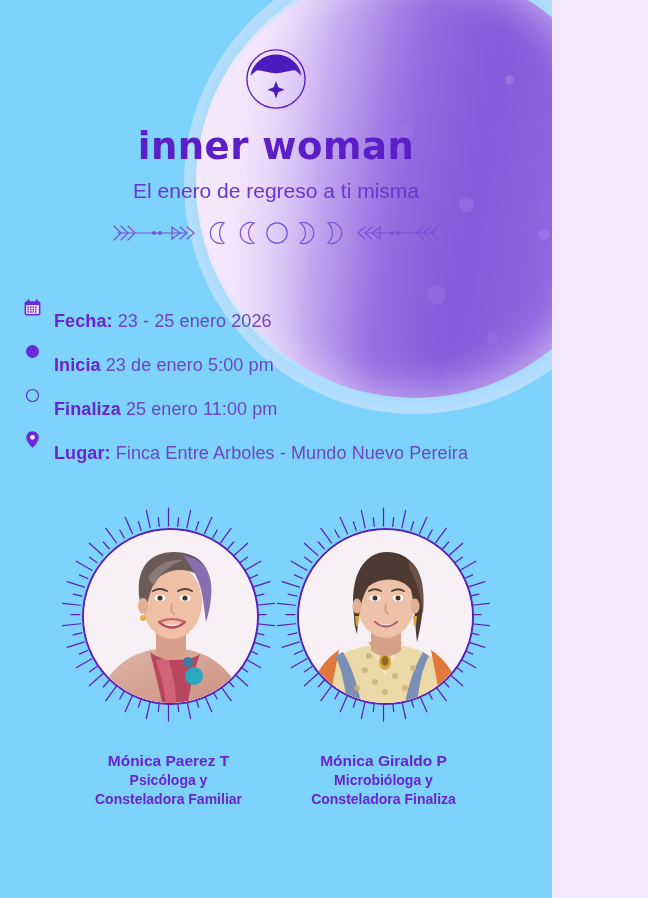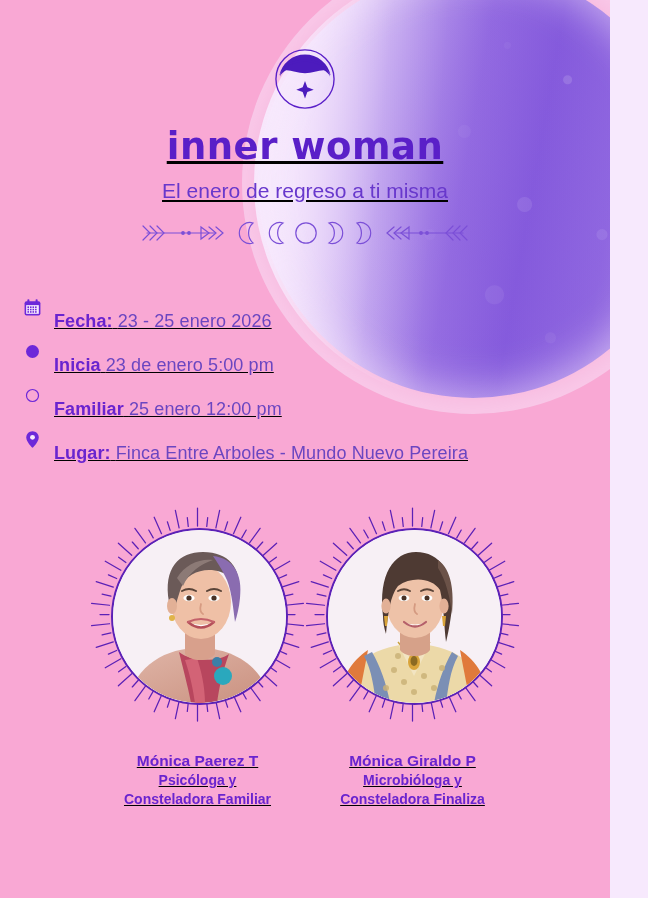--- a/index.html
+++ b/index.html
@@ -10,25 +10,24 @@
     width: 648px;
     height: 898px;
     overflow: hidden;
     background: #f7e9fd;
     font-family: "Liberation Sans", sans-serif;
     -webkit-font-smoothing: antialiased;
   }
 
   .poster {
     position: relative;
-    width: 610px;
+    width: 552px;
     height: 898px;
-    background: #f9a8d4;
+    background: #7dd3fc;
     overflow: hidden;
-    text-decoration: underline;
   }
 
   
   .bg-moon-wrap {
     position: absolute;
     top: -32px;
     right: -78px;
     width: 430px;
     height: 430px;
     pointer-events: none;
@@ -311,21 +310,21 @@
       </span>
     </div>
 
     <div class="detail-row">
       <span class="detail-icon">
         <svg width="19" height="19" viewBox="0 0 24 24">
             <circle cx="12" cy="12" r="7.6" fill="none" stroke="#6d28d9" stroke-width="1.5"></circle>
           </svg>
       </span>
       <span class="detail-text">
-        <span class="detail-label">Familiar</span><span> </span><span class="detail-value">25 enero 12:00 pm</span>
+        <span class="detail-label">Finaliza</span><span> </span><span class="detail-value">25 enero 11:00 pm</span>
       </span>
     </div>
 
 
     <div class="detail-row">
       <span class="detail-icon">
         <svg width="19" height="19" viewBox="0 0 24 24" fill="#6d28d9">
           <path d="M12 1.6 C7.6 1.6 4.1 5.1 4.1 9.5 C4.1 15.4 12 22.6 12 22.6 C12 22.6 19.9 15.4 19.9 9.5 C19.9 5.1 16.4 1.6 12 1.6 Z"></path>
           <circle cx="12" cy="9.3" r="3.1" fill="#f7e9fd"></circle>
         </svg>

